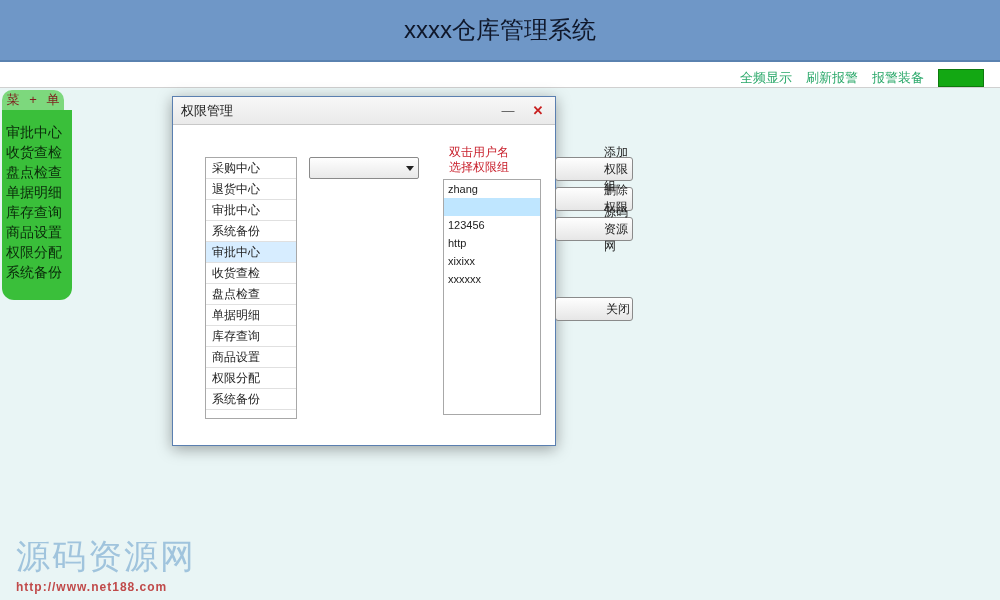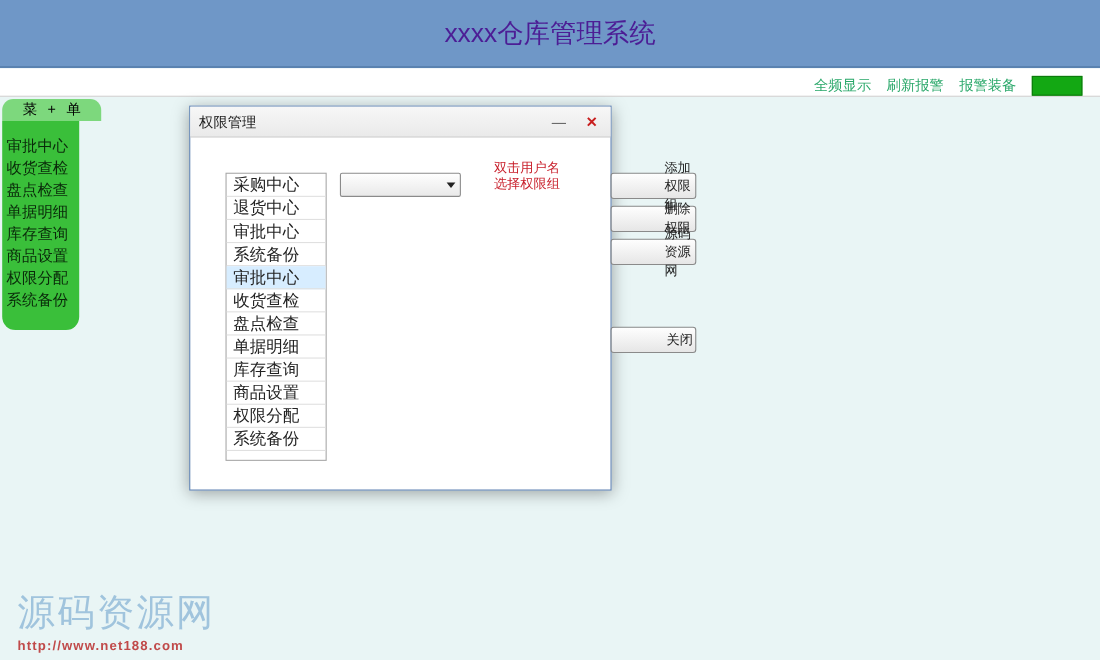--- a/index.html
+++ b/index.html
@@ -2,42 +2,42 @@
 <html><head>
 <meta charset="utf-8">
 <style>
 * { margin: 0; padding: 0; box-sizing: border-box; font-family: "Microsoft YaHei", SimSun, Arial, sans-serif; }
 html, body { width: 1000px; height: 600px; overflow: hidden; background: #e9f5f5; position: relative; }
 
 
 .banner {
   width: 1000px; height: 62px; background: #6f97c7;
   display: flex; align-items: center; justify-content: center;
-  color: #4c1d95; font-size: 24px; font-weight: 500;
+  color: #0f172a; font-size: 24px; font-weight: 500;
   border-bottom: 2px solid #5a82b0;
 }
 
 
 .topbar {
   width: 1000px; height: 26px; background: #ffffff;
   display: flex; align-items: flex-end; justify-content: flex-end;
   padding: 0 16px; font-size: 13px; border-bottom: 1px solid #d0d0d0;
 }
 .topbar .link { color: #2aa86a; margin-left: 14px; cursor: pointer; }
 .alarm-box {
   display: inline-block; width: 46px; height: 18px;
   background: #13a813; margin-left: 14px; border: 1px solid #0d7a0d;
 }
 
 
 .sidebar {
   position: absolute; left: 2px; top: 90px; width: 70px;
 }
 .sidebar .header {
-  width: 90px; height: 20px; background: #7dd87d; color: #000000;
+  width: 62px; height: 20px; background: #7dd87d; color: #7f1d1d;
   font-size: 13px; text-align: center; line-height: 20px;
   border-top-left-radius: 10px; border-top-right-radius: 10px;
   word-spacing: 6px;
 }
 .sidebar .body {
   width: 70px; background: #3abf3a; padding: 12px 4px 18px 4px;
   border-bottom-left-radius: 12px; border-bottom-right-radius: 12px;
 }
 .sidebar .item {
   color: #0a2a0a; font-size: 14px; line-height: 20px;
@@ -62,21 +62,21 @@
 .tbtn.close { color: #c81e1e; font-weight: bold; }
 
 .dialog-body { position: absolute; inset: 30px 8px 8px 8px; }
 
 
 .module-list {
   position: absolute; left: 24px; top: 30px; width: 92px; height: 262px;
   border: 1px solid #a8a8a8; background: #fff;
 }
 .module-list .row {
-  height: 21px; line-height: 21px; padding: 0 6px; font-size: 15px;
+  height: 21px; line-height: 21px; padding: 0 6px; font-size: 12px;
   color: #222; border-bottom: 1px solid #e0e0e0; cursor: pointer;
 }
 .module-list .row.selected { background: #d7edff; }
 
 
 .dropdown {
   position: absolute; left: 128px; top: 30px; width: 110px; height: 22px;
   border: 1px solid #8a8a8a; background: linear-gradient(#fefefe,#e9e9e9);
   border-radius: 2px; display: flex; align-items: center; justify-content: flex-end;
   padding: 0 4px; cursor: pointer;
@@ -176,20 +176,28 @@
     <div class="dropdown">
       <span></span>
       <span class="caret"></span>
     </div>
 
     <div class="hint">
       <div>双击用户名</div>
       <div>选择权限组</div>
     </div>
 
+    <div class="user-list" id="user-list">
+        <div class="row">zhang</div>
+        <div class="row selected"></div>
+        <div class="row">123456</div>
+        <div class="row">http</div>
+        <div class="row">xixixx</div>
+        <div class="row">xxxxxx</div>
+      </div>
 
     <div class="btn-col">
       <div class="btn">添加权限组</div>
       <div class="btn">删除权限</div>
       <div class="btn">源码资源网</div>
     </div>
     <div class="btn close-btn">关闭</div>
 
   </div>
 </div>

